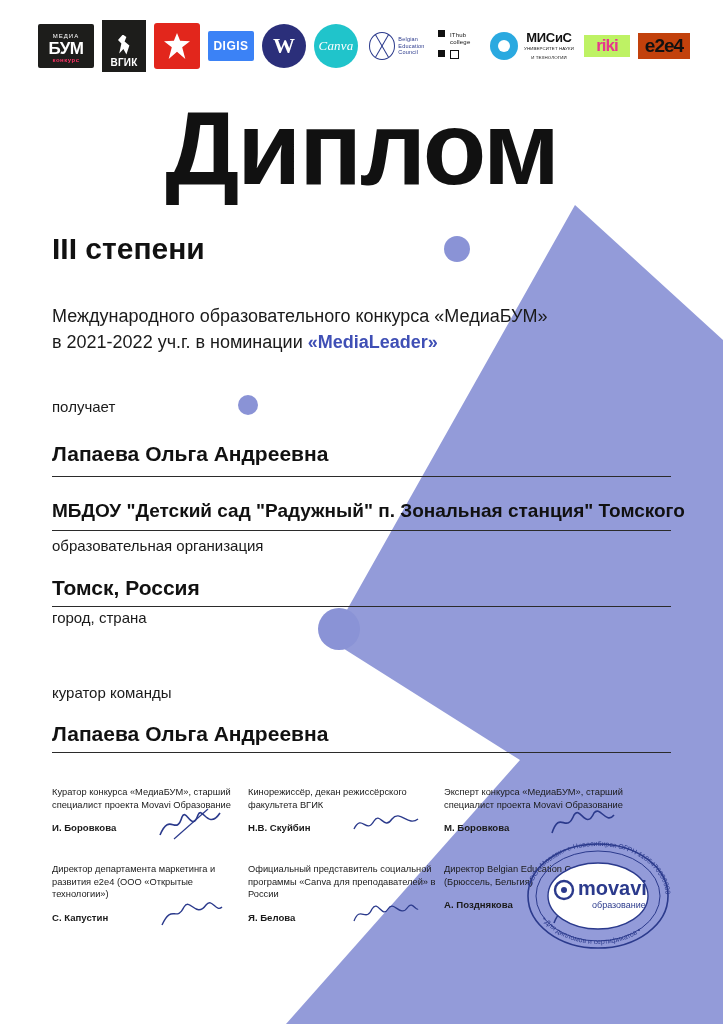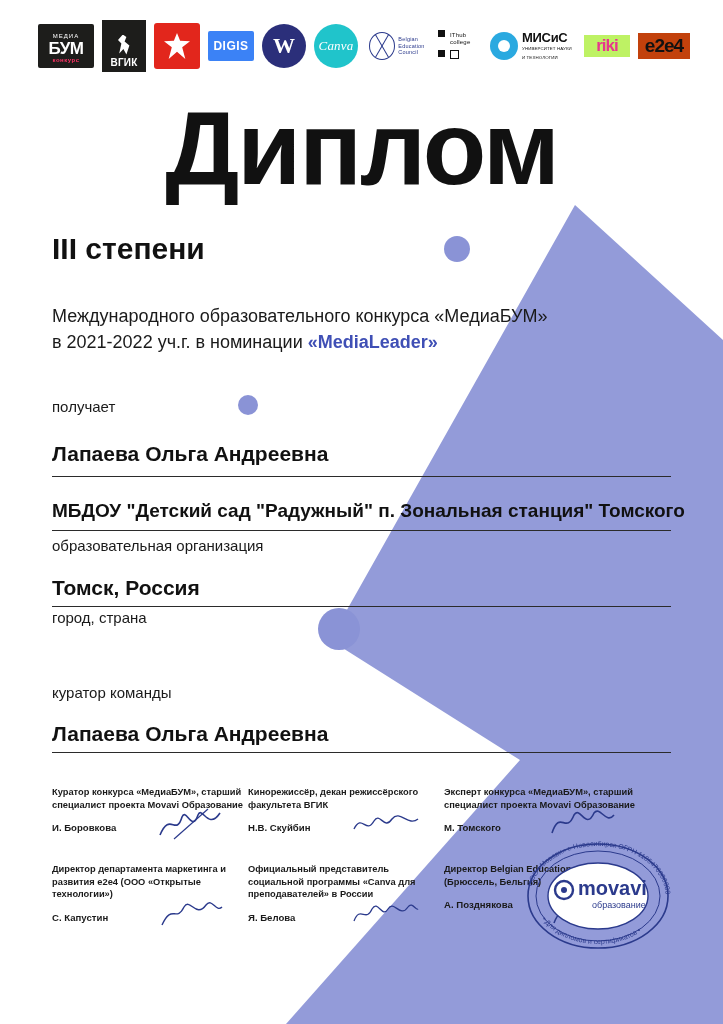--- a/index.html
+++ b/index.html
@@ -172,21 +172,21 @@
   }
   .logo-misis .ring {
     width: 28px; height: 28px; border-radius: 50%;
     background: #2aa9e0;
     position: relative; flex: none;
   }
   .logo-misis .ring::after {
     content:""; position:absolute; left:8px; top:8px; width:12px; height:12px;
     border-radius:50%; background:#fff;
   }
-  .logo-misis .m-txt { text-align: left; }
+  .logo-misis .m-txt { text-align: center; }
   .logo-misis .m-big { font-size: 13px; font-weight: bold; letter-spacing: -.3px; }
   .logo-misis .m-sm { font-size: 4.4px; letter-spacing: .1px; }
   .logo-riki {
     width: 46px; height: 22px;
     background: #bef264;
     color: #e7368d;
     font-size: 17px;
     font-weight: bold;
     letter-spacing: -1px;
   }
@@ -278,21 +278,21 @@
     gap: 0px;
     margin-bottom: 28px;
   }
   .sign-cell {
     width: 196px;
     position: relative;
     font-size: 9.3px;
     line-height: 1.35;
     color: #1a1a1a;
   }
-  .sign-cell .role { margin-bottom: 11px; font-weight: bold; }
+  .sign-cell .role { margin-bottom: 11px; }
   .sign-cell .person { font-weight: bold; font-size: 9.6px; }
   .sign-mark {
     position: absolute;
     right: 24px;
     bottom: -6px;
     width: 68px;
     height: 34px;
     color: #2b3a8c;
     pointer-events: none;
   }
@@ -424,21 +424,21 @@
       <div class="role">Кинорежиссёр, декан режиссёрского факультета ВГИК</div>
       <div class="person">Н.В. Скуйбин</div>
       <div class="sign-mark">
         <svg viewBox="0 0 68 34">
             <path d="M2 22 C10 6 14 28 22 14 C28 4 32 24 40 12 C48 2 56 20 66 12" fill="none" stroke="#2b3a8c" stroke-width="1.4"></path>
           </svg>
       </div>
     </div>
     <div class="sign-cell">
       <div class="role">Эксперт конкурса «МедиаБУМ», старший специалист проекта Movavi Образование</div>
-      <div class="person">М. Томского</div>
+      <div class="person">М. Боровкова</div>
       <div class="sign-mark">
         <svg viewBox="0 0 68 34">
             <path d="M4 26 C12 2 18 28 26 8 C32 -2 38 24 46 6 C52 -2 58 18 66 8" fill="none" stroke="#2b3a8c" stroke-width="1.6"></path>
           </svg>
       </div>
     </div>
   </div>
   <div class="sign-row">
     <div class="sign-cell">
       <div class="role">Директор департамента маркетинга и развития e2e4 (ООО «Открытые технологии»)</div>

